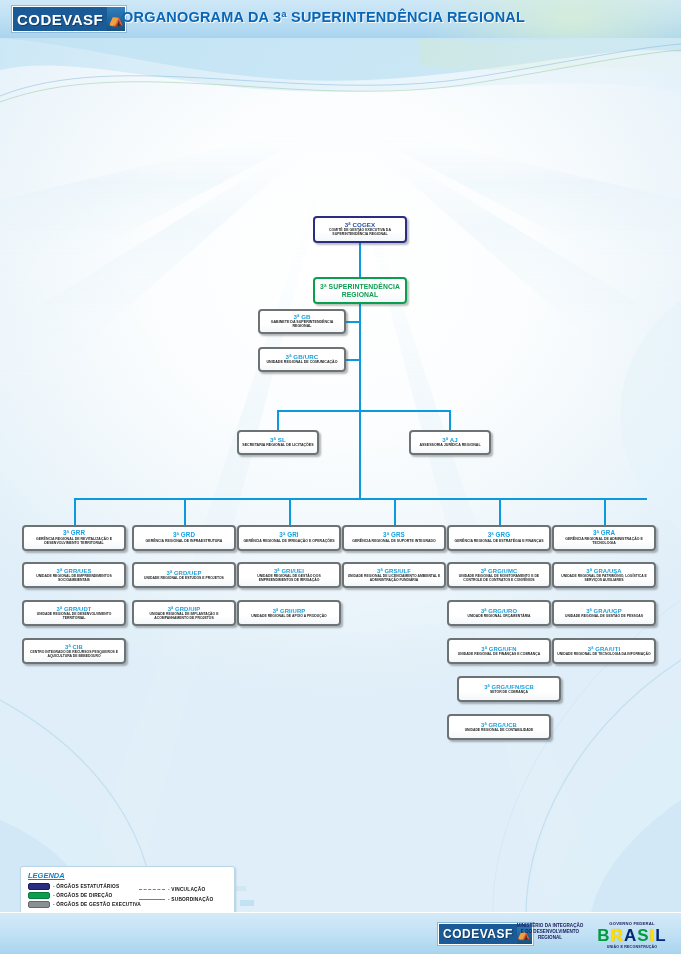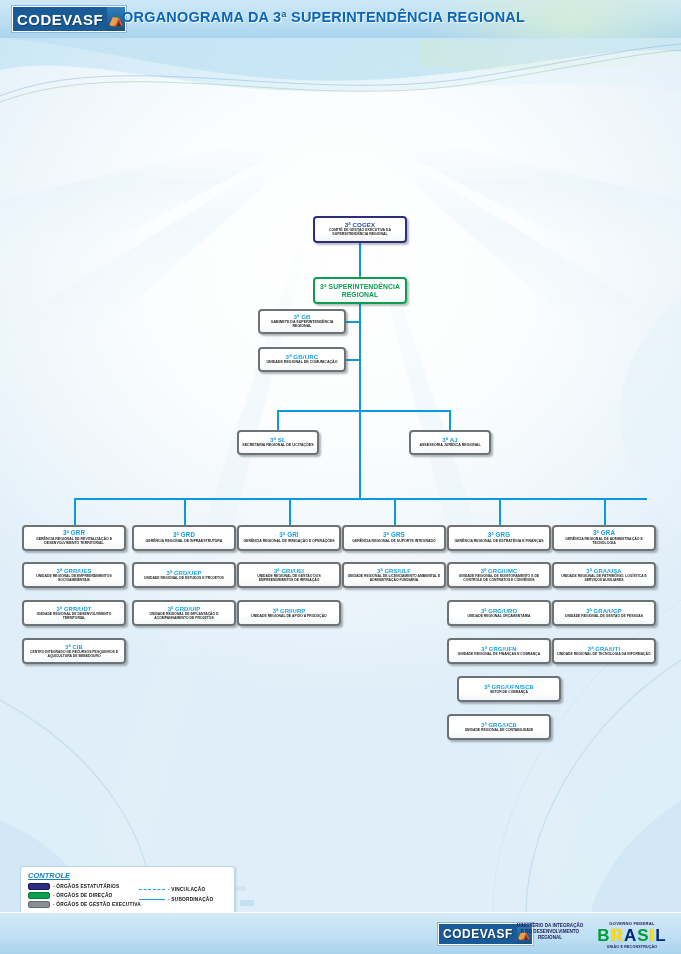--- a/index.html
+++ b/index.html
@@ -387,21 +387,21 @@
 <div class="node executiva sub" style="left:552px; top:600px;">
   <div class="code">3ª GRA/UGP</div>
   <div class="desc">UNIDADE REGIONAL DE GESTÃO DE PESSOAS</div>
 </div>
 <div class="node executiva sub" style="left:552px; top:638px;">
   <div class="code">3ª GRA/UTI</div>
   <div class="desc">UNIDADE REGIONAL DE TECNOLOGIA DA INFORMAÇÃO</div>
 </div>
 
 <div id="legend">
-  <div class="lg-title">CONTROLE</div>
+  <div class="lg-title">LEGENDA</div>
 
   <div class="lg-row">
     <div class="swatch sw-est"></div>
     <div class="lg-label">- ÓRGÃOS ESTATUTÁRIOS</div>
   </div>
   <div class="lg-row">
     <div class="swatch sw-dir"></div>
     <div class="lg-label">- ÓRGÃOS DE DIREÇÃO</div>
   </div>
   <div class="lg-row">

